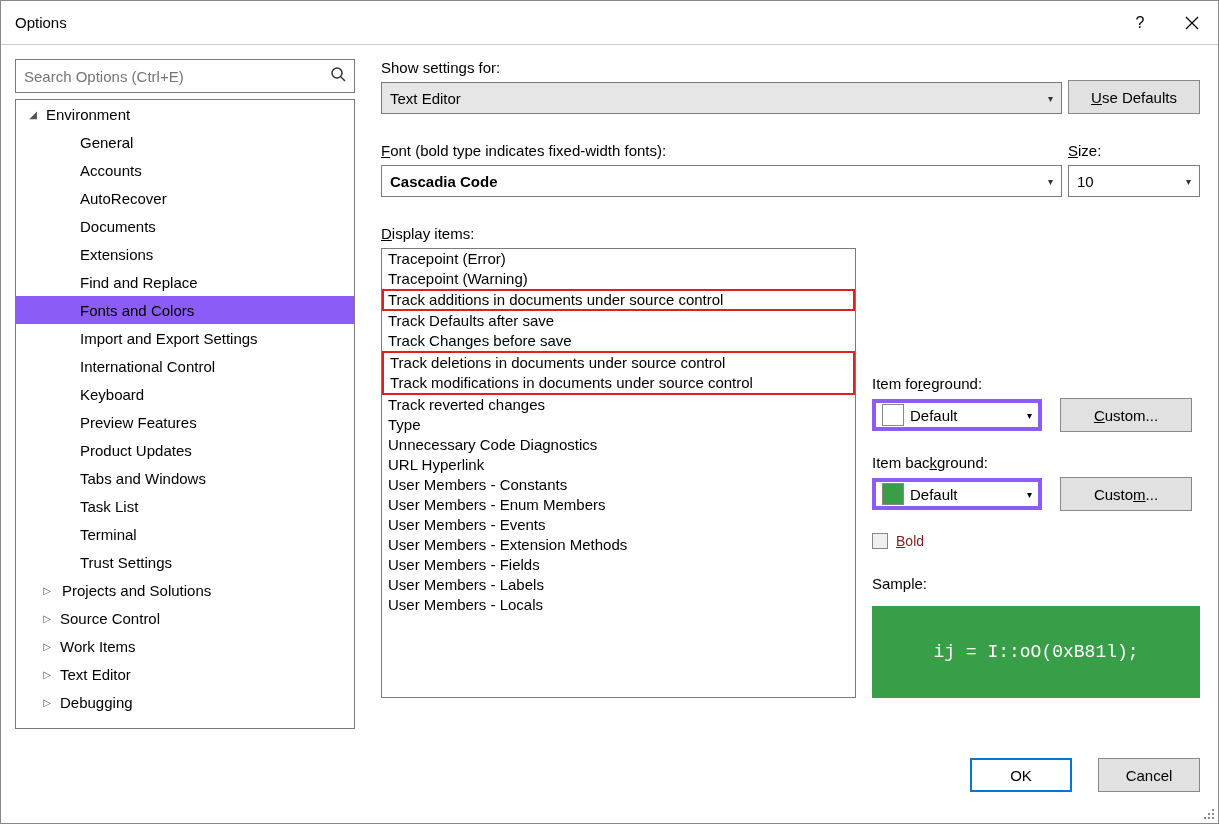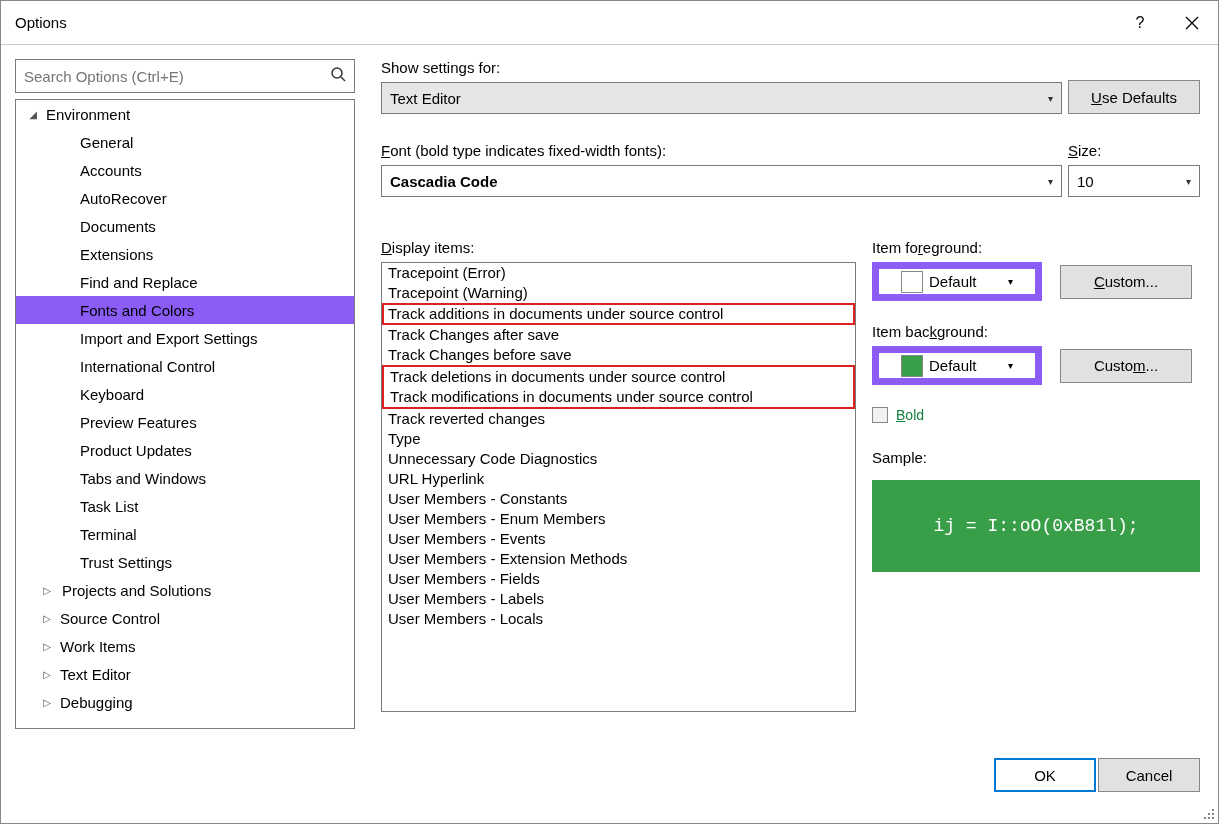--- a/index.html
+++ b/index.html
@@ -107,44 +107,44 @@
 .list-item.hl {
   border: 2px solid #e02020;
   padding: 0px 4px 1px 4px;
 }
 .swatch {
   width: 22px; height: 22px;
   border: 1px solid #888;
   margin-right: 6px;
 }
 .color-combo {
-  border: 7px solid #8b5cf6;
-  height: 39px; width: 170px;
+  border: 4px solid #8b5cf6;
+  height: 32px; width: 170px;
   display: flex; align-items: center;
-  padding: 0 22px;
+  padding: 0 6px;
 }
 .color-combo .dd-text { flex: 1; font-size: 15px; }
 .color-combo .dd-arrow { font-size: 10px; }
 .checkbox-row { display: flex; align-items: center; gap: 8px; margin-top: 22px; }
 .checkbox { width: 16px; height: 16px; border: 1px solid #888; background: #f0f0f0; }
-.disabled-text { color: #15803d; }
+.disabled-text { color: #7f1d1d; }
 .sample-box {
   margin-top: 8px;
   height: 92px;
   background: #389e47;
   color: #fff;
   display: flex; align-items: center; justify-content: center;
   font-family: Liberation Mono, monospace;
   font-size: 18px;
   border: 1px solid #389e47;
 }
 .footer {
   height: 60px;
   display: flex; align-items: center; justify-content: flex-end;
-  gap: 2px; padding-right: 18px;
+  gap: 26px; padding-right: 18px;
 }
 .btn.primary { border: 2px solid #0078d4; background: #fff; }
 .u { text-decoration: underline; }
 .resize-grip {
   position: absolute;
   right: 2px; bottom: 2px;
   width: 14px; height: 14px;
   background:
     radial-gradient(circle at 10px 10px, #888 1px, transparent 1.5px),
     radial-gradient(circle at 6px 10px, #888 1px, transparent 1.5px),
@@ -279,28 +279,28 @@
       </div>
       <div class="col" style="width:132px">
         <span class="lbl"><span class="u">S</span>ize:</span>
         <div class="dropdown">
           <span class="dd-text">10</span>
           <span class="dd-arrow">▾</span>
         </div>
       </div>
     </div>
 
-    <div class="row" style="align-items:flex-start;margin-top:32px">
+    <div class="row" style="align-items:flex-end;margin-top:18px">
       <div class="col" style="width:475px">
         <span class="lbl"><span class="u">D</span>isplay items:</span>
         <div class="listbox" id="listbox">
             <div class="list-item">Tracepoint (Error)</div>
             <div class="list-item">Tracepoint (Warning)</div>
             <div class="list-item hl">Track additions in documents under source control</div>
-            <div class="list-item">Track Changes after save</div>
+            <div class="list-item">Track Defaults after save</div>
             <div class="list-item">Track Changes before save</div>
             <div style="border: 2px solid rgb(224, 32, 32);">
               <div class="list-item">Track deletions in documents under source control</div>
               <div class="list-item">Track modifications in documents under source control</div>
             </div>
             <div class="list-item">Track reverted changes</div>
             <div class="list-item">Type</div>
             <div class="list-item">Unnecessary Code Diagnostics</div>
             <div class="list-item">URL Hyperlink</div>
             <div class="list-item">User Members - Constants</div>

